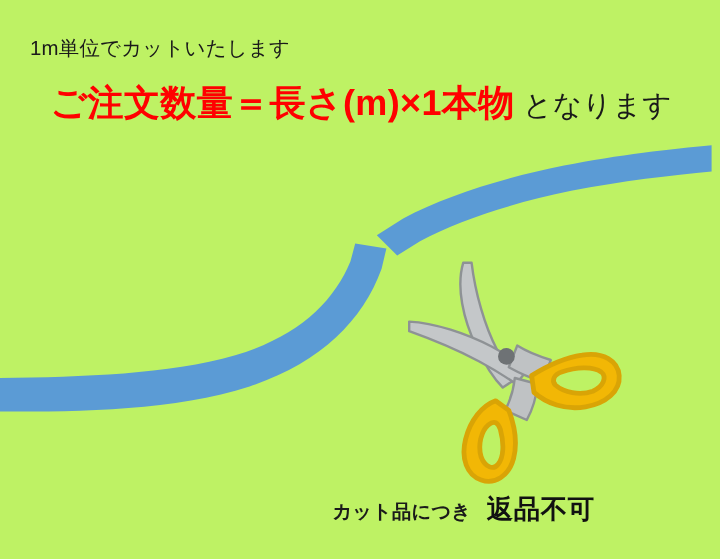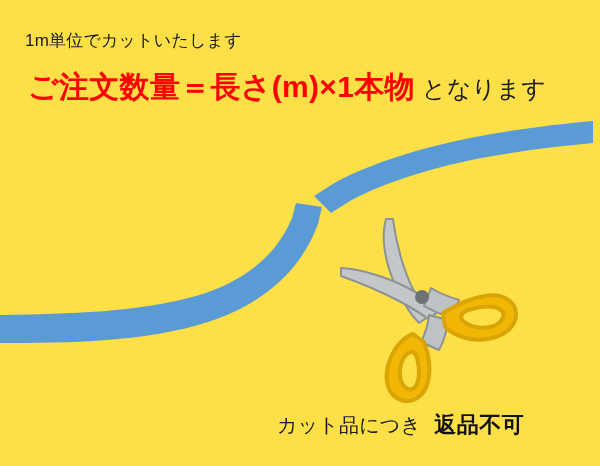--- a/index.html
+++ b/index.html
@@ -8,37 +8,37 @@
     padding: 0;
     background: #ffffff;
   }
   body {
     font-family: "Liberation Sans", "DejaVu Sans", sans-serif;
   }
   #stage {
     position: relative;
     width: 600px;
     height: 466px;
-    background: #fde047;
+    background: #bef264;
     overflow: hidden;
   }
   
   .txt-line1 {
     position: absolute;
     left: 25px;
     top: 30px;
     font-size: 17px;
     line-height: 1.25;
     color: #1a1a1a;
     letter-spacing: 0.2px;
     white-space: nowrap;
   }
   .txt-line2 {
     position: absolute;
-    left: 28px;
+    left: 42px;
     top: 69px;
     white-space: nowrap;
     line-height: 1.2;
   }
   .txt-line2 .emph {
     font-size: 30px;
     font-weight: 700;
     color: #ff0000;
     letter-spacing: 0.3px;
   }
@@ -50,22 +50,22 @@
     padding-left: 7px;
   }
   .txt-bottom {
     position: absolute;
     left: 277px;
     top: 412px;
     white-space: nowrap;
     line-height: 1.2;
   }
   .txt-bottom .small {
-    font-size: 20px;
-    font-weight: 400;
+    font-size: 16px;
+    font-weight: 700;
     color: #1a1a1a;
     letter-spacing: 0.2px;
   }
   .txt-bottom .big {
     font-size: 22px;
     font-weight: 700;
     color: #111111;
     letter-spacing: 0.5px;
     padding-left: 13px;
   }

